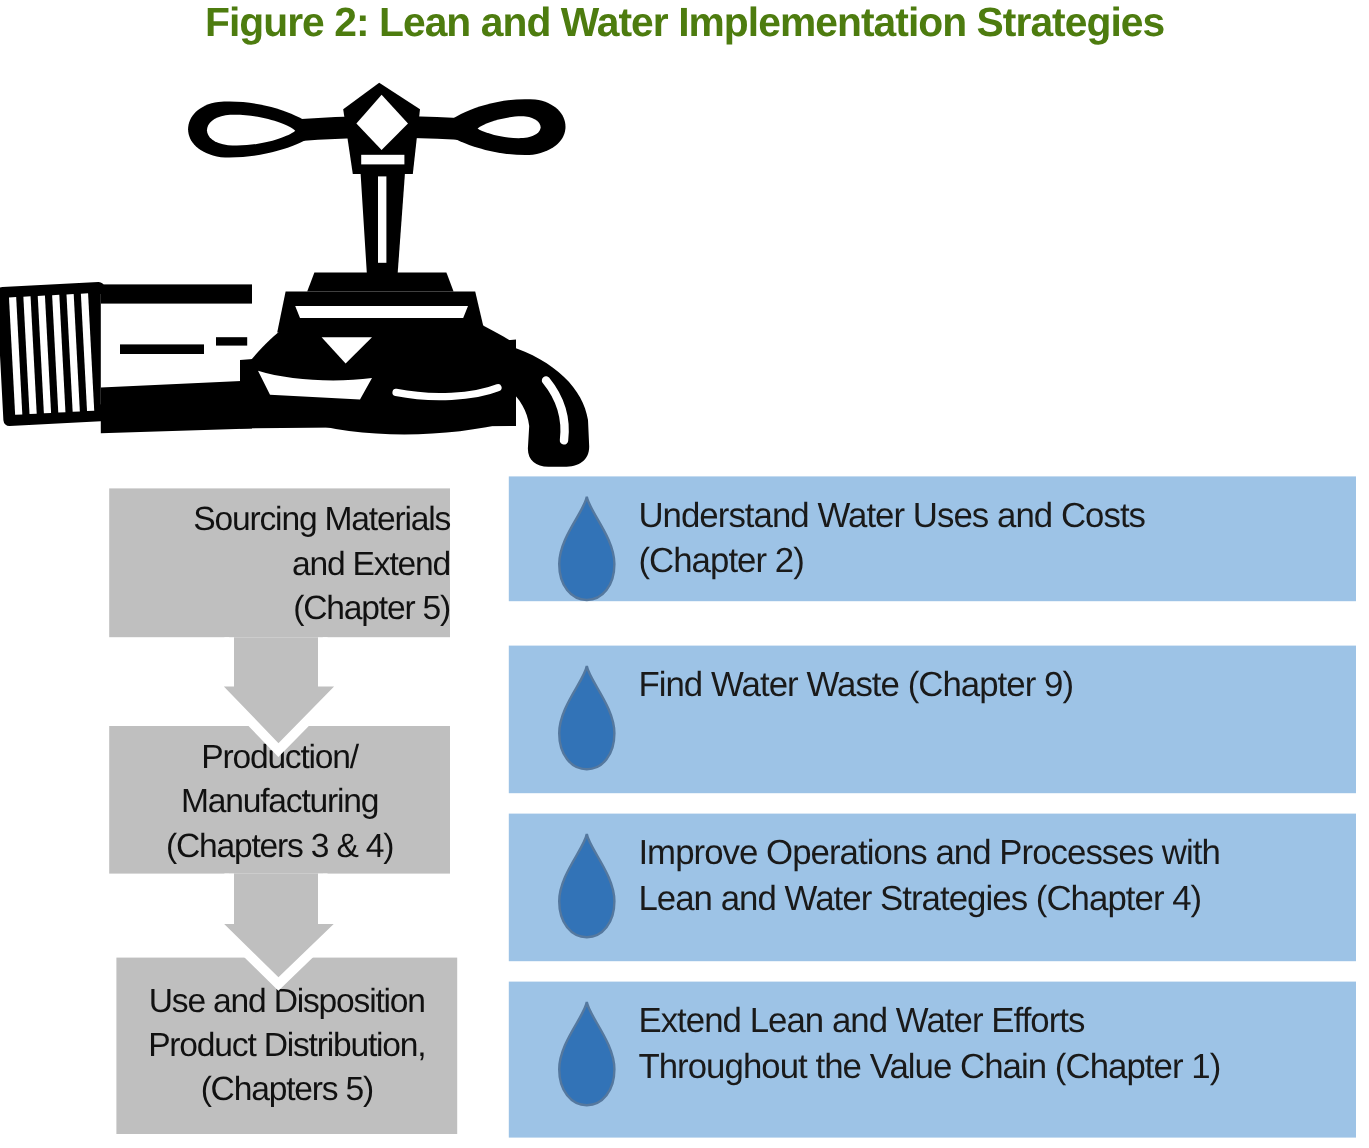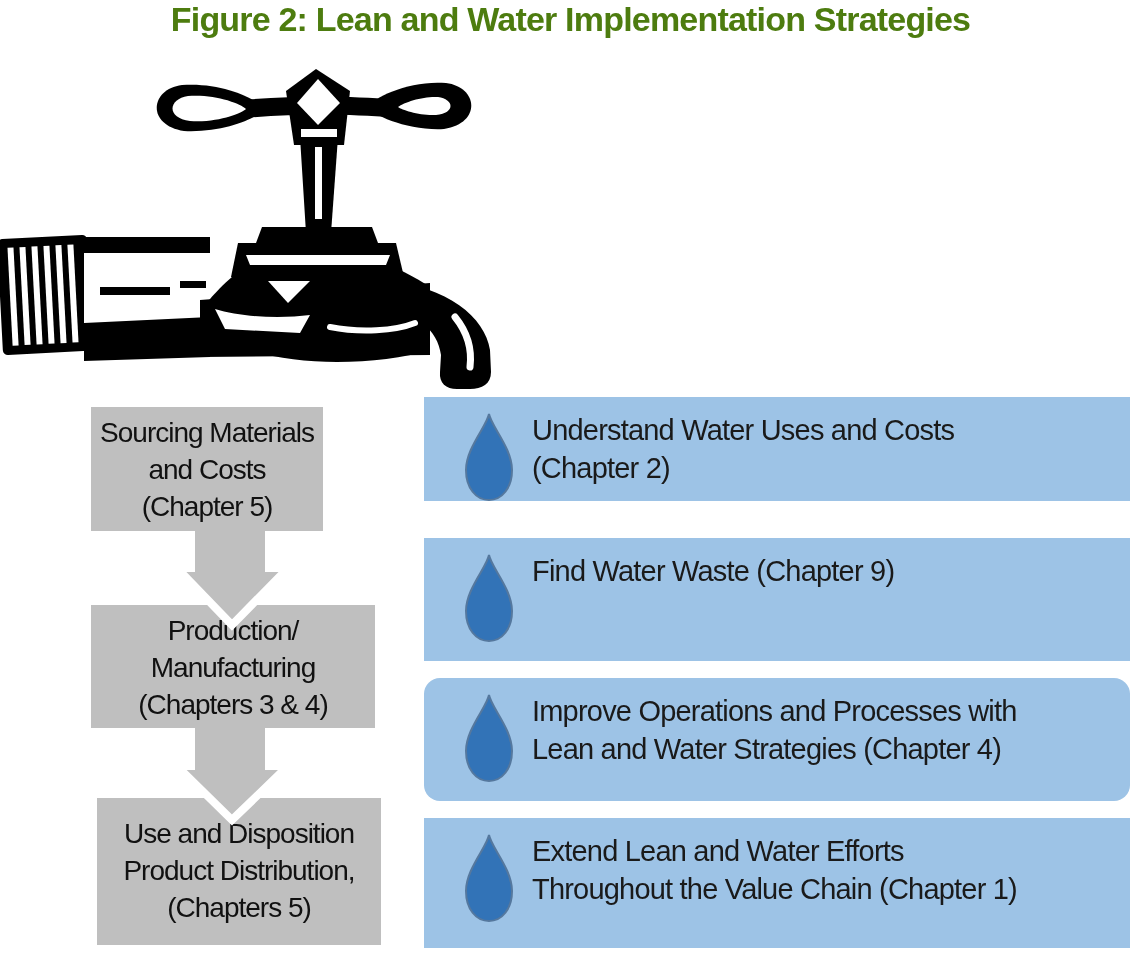--- a/index.html
+++ b/index.html
@@ -14,35 +14,35 @@
   }
   .faucet-svg { position:absolute; left:0; top:65px; }
 
   
   .flow-box {
     position:absolute; background:#BFBFBF; color:#111;
     text-align:center; font-size:28px; line-height:37px;
     letter-spacing:-1px; box-sizing:border-box; z-index:1;
   }
   .flow-box span { display:block; }
-  #flow1 { left:91px;  top:407px; width:232px; height:124px; padding-top:7px; }
+  #flow1 { left:91px;  top:407px; width:284px; height:124px; padding-top:7px;text-align:right; }
   #flow2 { left:91px;  top:605px; width:284px; height:123px; padding-top:7px; }
   #flow3 { left:97px;  top:798px; width:284px; height:147px; padding-top:17px; }
 
   .flow-arrow { position:absolute; z-index:2; }
   #arrow1 { left:170px; top:531px; }
   #arrow2 { left:170px; top:728px; }
 
   
   .strategy {
     position:absolute; left:424px; width:706px; background:#9DC3E6; z-index:1;
   }
   #strat1 { top:397px; height:104px; }
   #strat2 { top:538px; height:123px; }
-  #strat3 { top:678px; height:123px;border-radius:16px; }
+  #strat3 { top:678px; height:123px; }
   #strat4 { top:818px; height:130px; }
   .drop-svg { position:absolute; left:32px; top:15px; }
   .strategy .lines {
     position:absolute; left:108px; top:14px;
     font-size:29px; line-height:38px; color:#1a1a1a;
     letter-spacing:-0.8px; white-space:nowrap;
   }
   .strategy .lines span { display:block; }
 </style>
 </head>
@@ -94,21 +94,21 @@
     <path d="M188,31 C168,34 166,53 190,56 C218,58 242,48 246,44 C240,38 214,29 188,31 Z" fill="#fff"></path>
     <path d="M446,18 C478,22 482,58 444,64 C408,66 372,50 368,42 C374,32 410,15 446,18 Z" fill="#000"></path>
     <path d="M438,32 C454,34 456,48 436,50 C420,51 402,45 398,42 C404,37 424,31 438,32 Z" fill="#fff"></path>
     <path d="M316,4 L350,26 L344,80 L294,80 L286,26 Z" fill="#000"></path>
     <path d="M318,14 L340,38 L318,60 L297,38 Z" fill="#fff"></path>
     <rect x="301" y="64" width="36" height="8" fill="#fff"></rect>
   </svg>
 
   <div class="flow-box" id="flow1">
     <span>Sourcing Materials</span>
-    <span>and Costs</span>
+    <span>and Extend</span>
     <span>(Chapter 5)</span>
   </div>
   <div class="flow-box" id="flow2">
     <span>Production/</span>
     <span>Manufacturing</span>
     <span>(Chapters 3 &amp; 4)</span>
   </div>
   <div class="flow-box" id="flow3">
     <span>Use and Disposition</span>
     <span>Product Distribution,</span>

